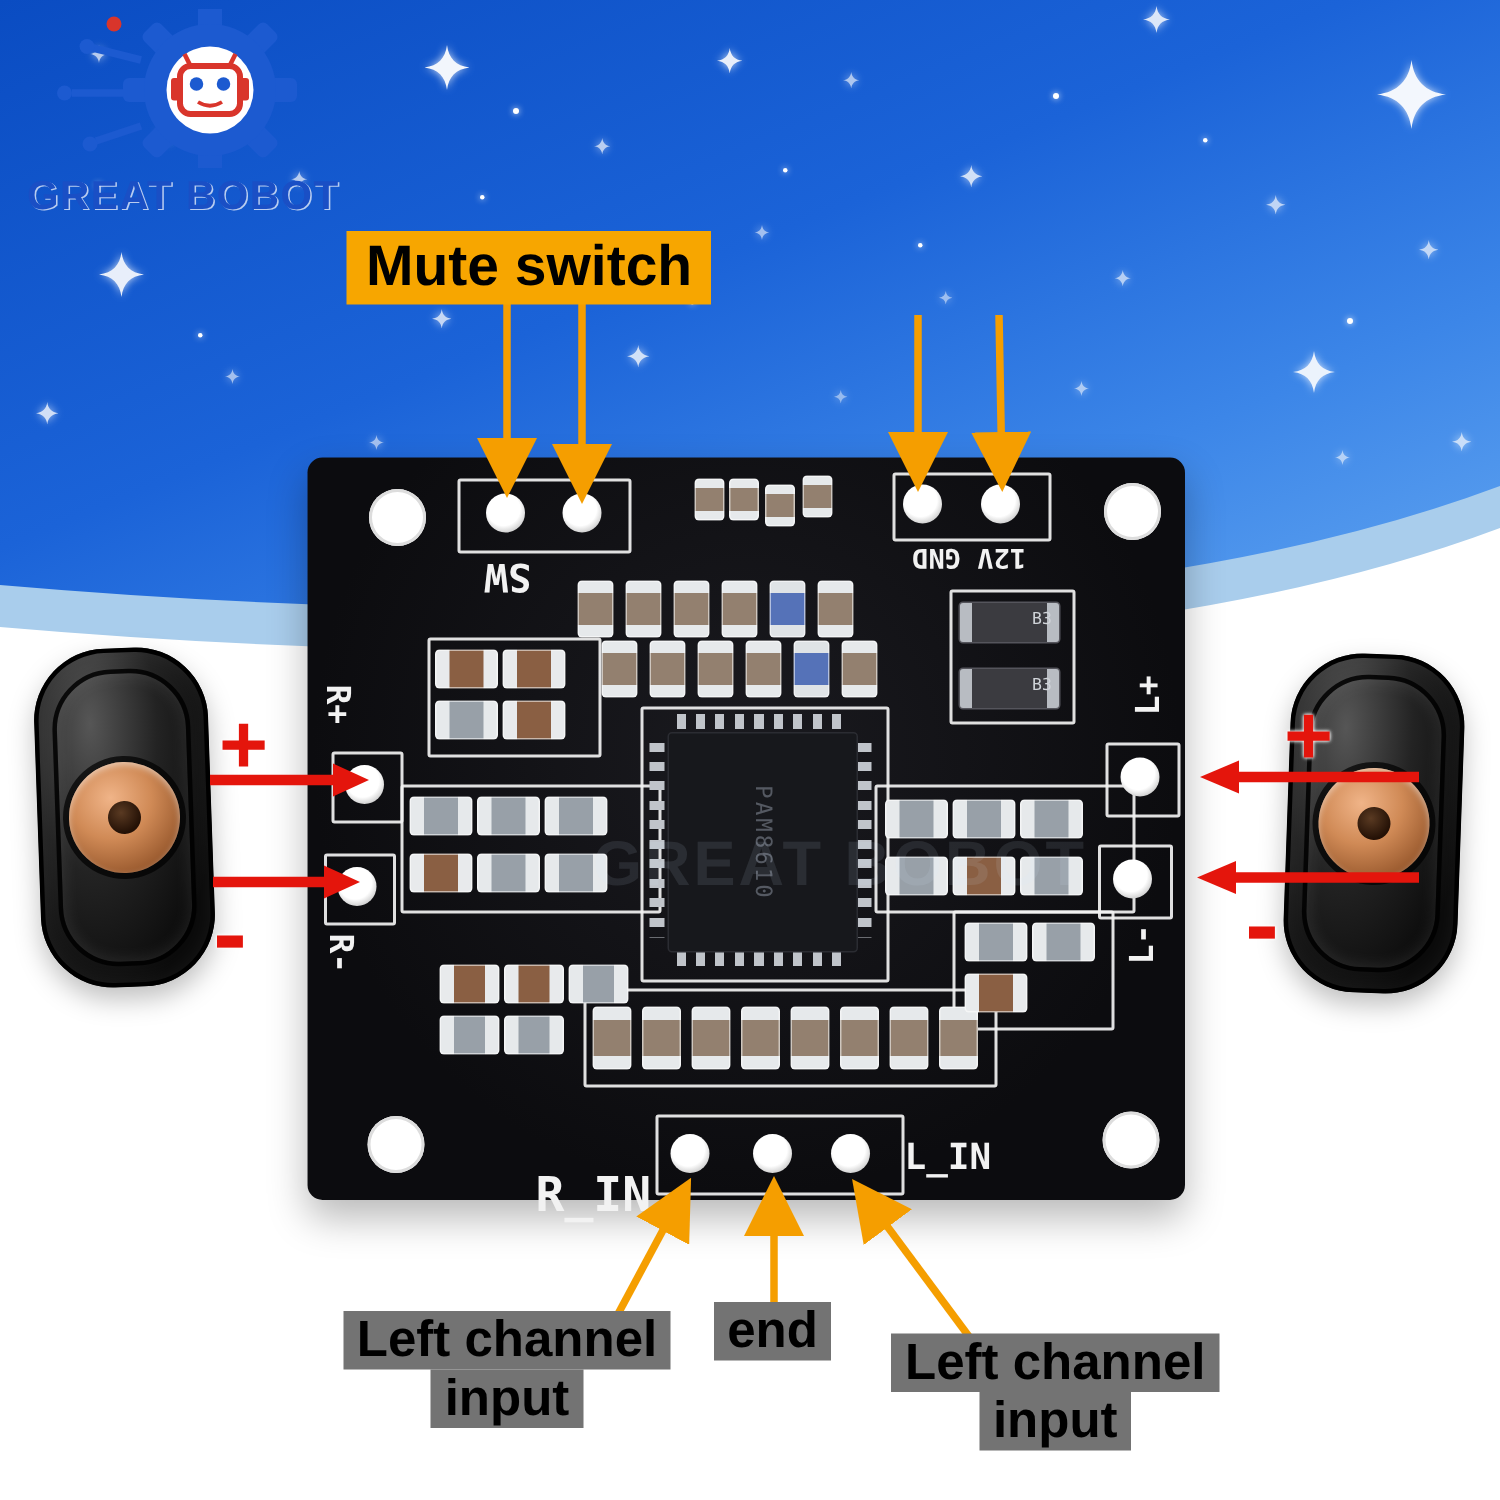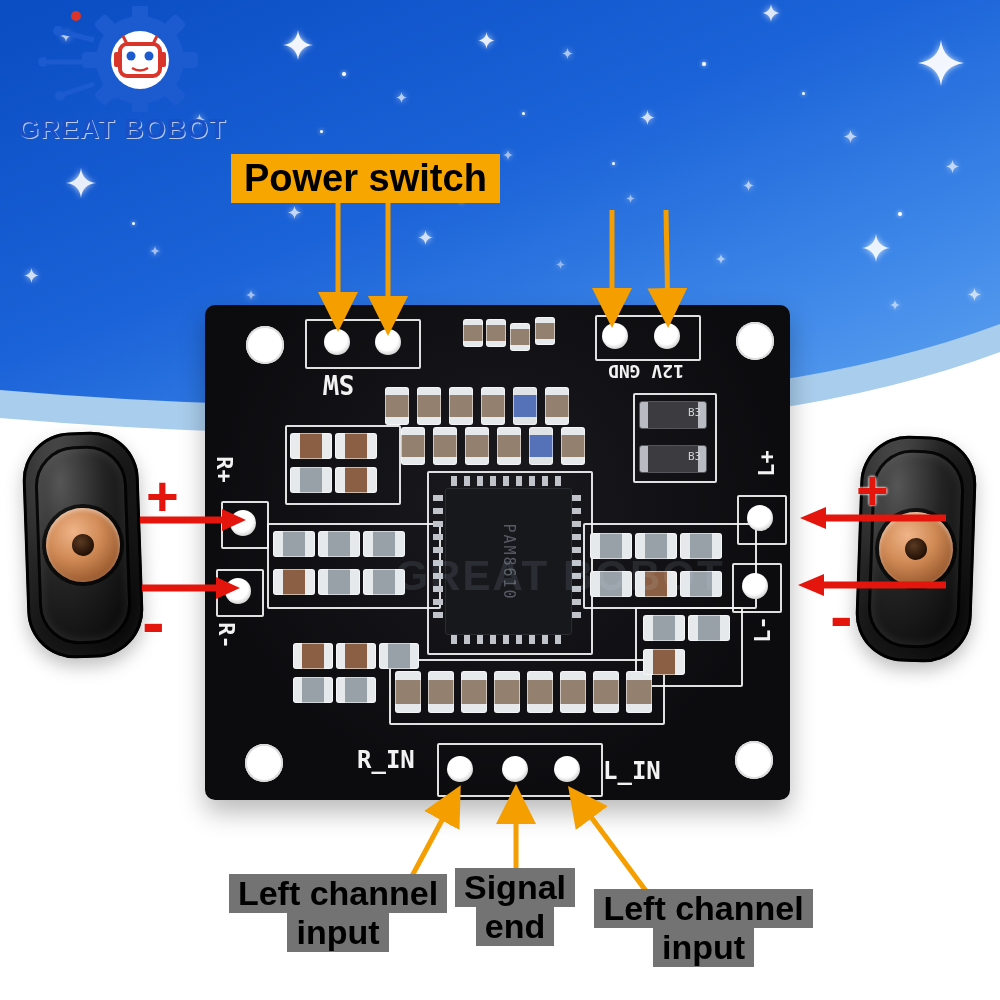--- a/index.html
+++ b/index.html
@@ -307,21 +307,21 @@
     <div class="hole" style="left:242px;top:451px"></div>
     <div class="hole" style="left:297px;top:451px"></div>
     <div class="hole" style="left:349px;top:451px"></div>
 
     <span class="silktext" style="left:118px;top:64px;font-size:26px;transform:rotate(180deg)">SW</span>
     <span class="silktext" style="left:386px;top:56px;width:110px;font-size:18px;text-align:center;transform:rotate(180deg)">12V GND</span>
     <span class="silktext" style="left:6px;top:152px;font-size:22px;transform:rotate(90deg)">R+</span>
     <span class="silktext" style="left:8px;top:318px;font-size:22px;transform:rotate(90deg)">R-</span>
     <span class="silktext" style="left:548px;top:146px;font-size:22px;transform:rotate(-90deg)">L+</span>
     <span class="silktext" style="left:544px;top:312px;font-size:22px;transform:rotate(-90deg)">L-</span>
-    <span class="silktext" style="left:152px;top:441px;font-size:24px">R_IN</span>
+    <span class="silktext" style="left:152px;top:472px;font-size:32px">R_IN</span>
     <span class="silktext" style="left:398px;top:452px;font-size:24px">L_IN</span>
   </div>
 
   <div class="watermark">GREAT BOBOT</div>
 
   <div class="terminal" style="left:25px;top:432px;transform:rotate(-2deg)">
     <div class="term-ring"></div>
     <div class="copper">
       <div class="copper-hole"></div>
     </div>
@@ -343,28 +343,27 @@
       <line x1="338" y1="200" x2="338" y2="322" marker-end="url(#oarrow)"></line>
       <line x1="388" y1="200" x2="388" y2="326" marker-end="url(#oarrow)"></line>
       <line x1="612" y1="210" x2="612" y2="318" marker-end="url(#oarrow)"></line>
       <line x1="666" y1="210" x2="668" y2="318" marker-end="url(#oarrow)"></line>
       <line x1="412" y1="876" x2="456" y2="794" marker-end="url(#oarrow)"></line>
       <line x1="516" y1="870" x2="516" y2="794" marker-end="url(#oarrow)"></line>
       <line x1="646" y1="891" x2="574" y2="794" marker-end="url(#oarrow)"></line>
     </g>
   </svg>
 
-  <div class="callout" style="left:231px;top:154px">Power switch</div>
+  <div class="callout" style="left:231px;top:154px">Mute switch</div>
 
   <div class="callout-stack" style="left:228px;top:874px;width:220px">
     <span>Left channel</span>
     <span>input</span>
   </div>
   <div class="callout-stack" style="left:450px;top:868px;width:130px">
-    <span>Signal</span>
     <span>end</span>
   </div>
   <div class="callout-stack" style="left:596px;top:889px;width:215px">
     <span>Left channel</span>
     <span>input</span>
   </div>
 
   <div class="redsign" style="left:146px;top:468px;font-size:56px">+</div>
   <svg class="arrow" style="left:138px;top:506px" width="110" height="28">
     <line x1="2" y1="14" x2="88" y2="14" stroke="#E4150C" stroke-width="7"></line>

